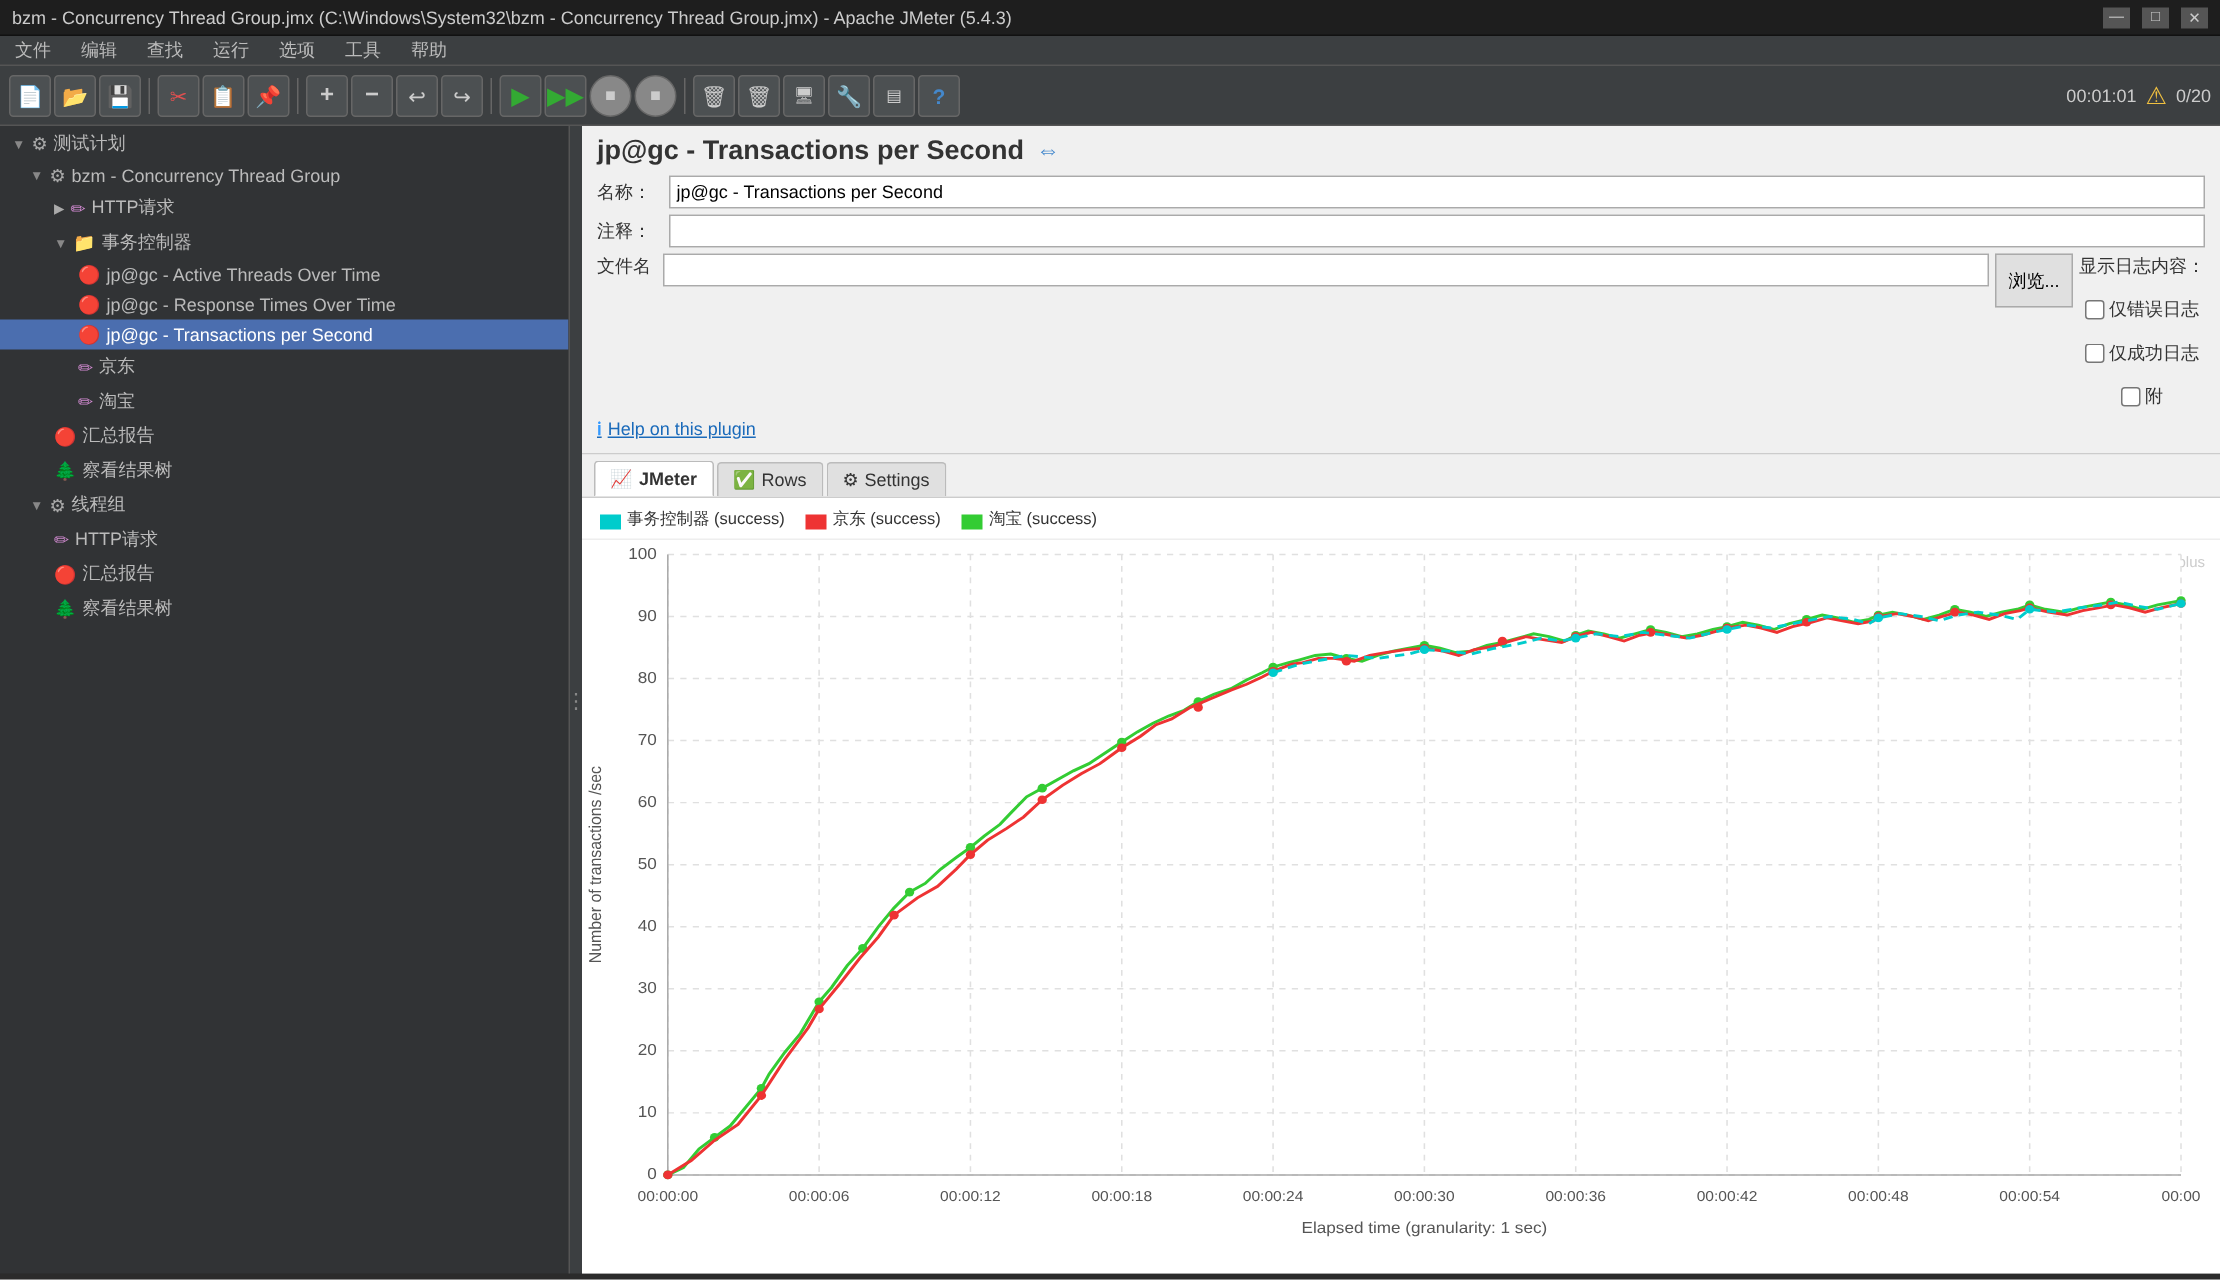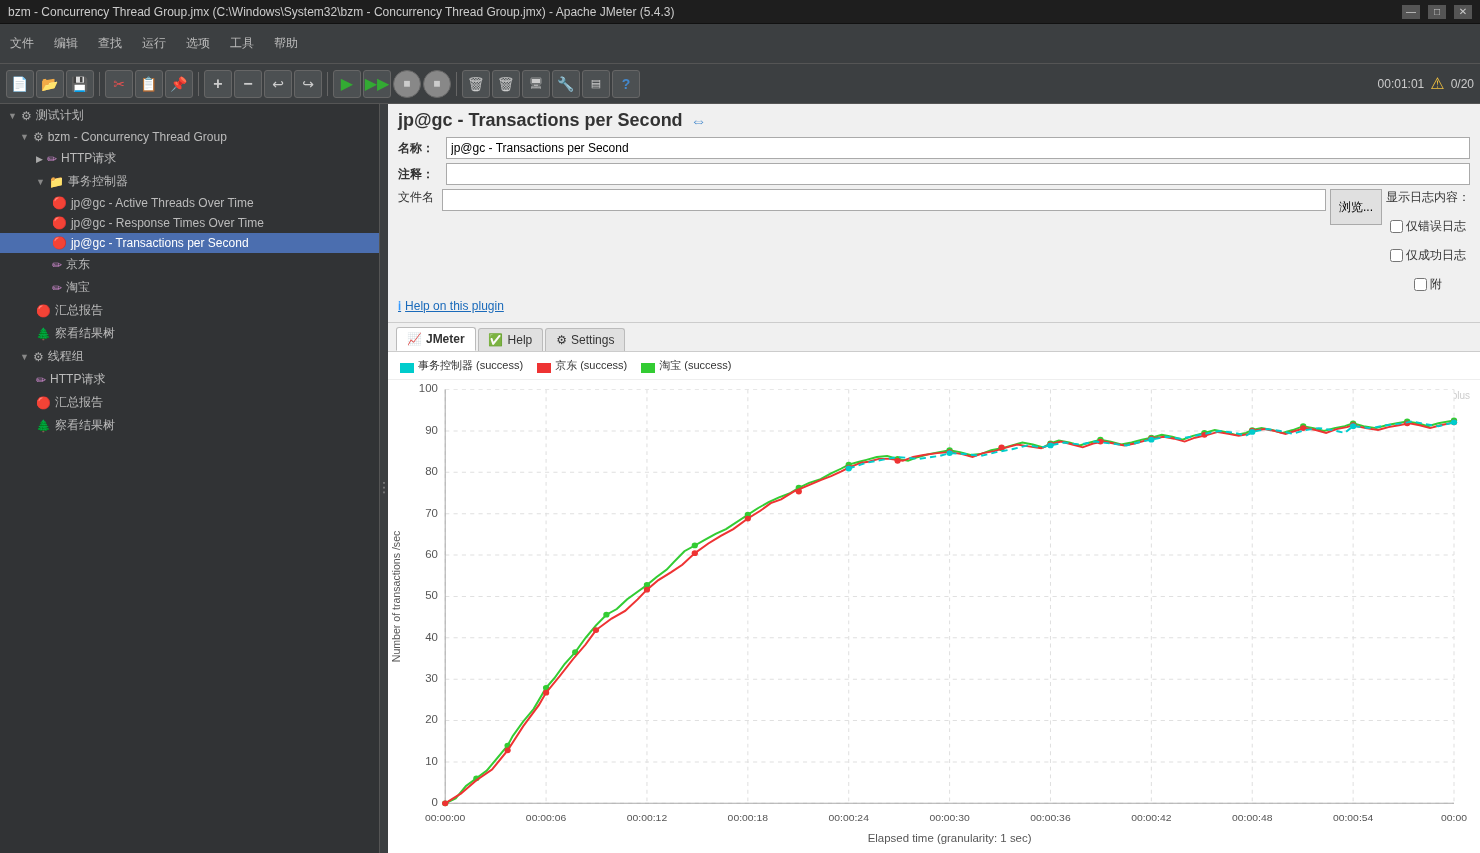--- a/index.html
+++ b/index.html
@@ -21,21 +21,21 @@
     #title-bar .win-btn { width: 18px; height: 14px; background: #555; border: none; cursor: pointer; color: #ccc; font-size: 10px; display: flex; align-items: center; justify-content: center; }
 
     
     #menu-bar {
       background: #3c3f41;
       color: #bbb;
       font-size: 12px;
       padding: 3px 6px;
       display: flex;
       gap: 12px;
-      height: 40px;
+      height: 20px;
       align-items: center;
       border-bottom: 1px solid #555;
     }
     #menu-bar span { cursor: pointer; padding: 1px 4px; }
 
     
     #toolbar {
       background: #3c3f41;
       height: 40px;
       display: flex;
@@ -120,21 +120,21 @@
       cursor: pointer;
     }
     .form-row {
       display: flex;
       align-items: center;
       gap: 8px;
       margin-bottom: 4px;
       font-size: 12px;
       color: #333;
     }
-    .form-label { min-width: 40px; color: #333; font-weight: bold; }
+    .form-label { min-width: 40px; color: #333; }
     .form-input {
       flex: 1;
       height: 22px;
       border: 1px solid #aaa;
       padding: 2px 4px;
       font-size: 12px;
       background: white;
     }
     .file-row {
       display: flex;
@@ -429,21 +429,21 @@
       </div>
     </div>
 
     <div id="tabs-bar">
       <div class="tab-btn active">
         <span>📈</span>
         <span>JMeter</span>
       </div>
       <div class="tab-btn">
         <span>✅</span>
-        <span>Help</span>
+        <span>Rows</span>
       </div>
       <div class="tab-btn">
         <span>⚙</span>
         <span>Settings</span>
       </div>
     </div>
 
     <div id="chart-area">
 
       <div id="chart-legend">

